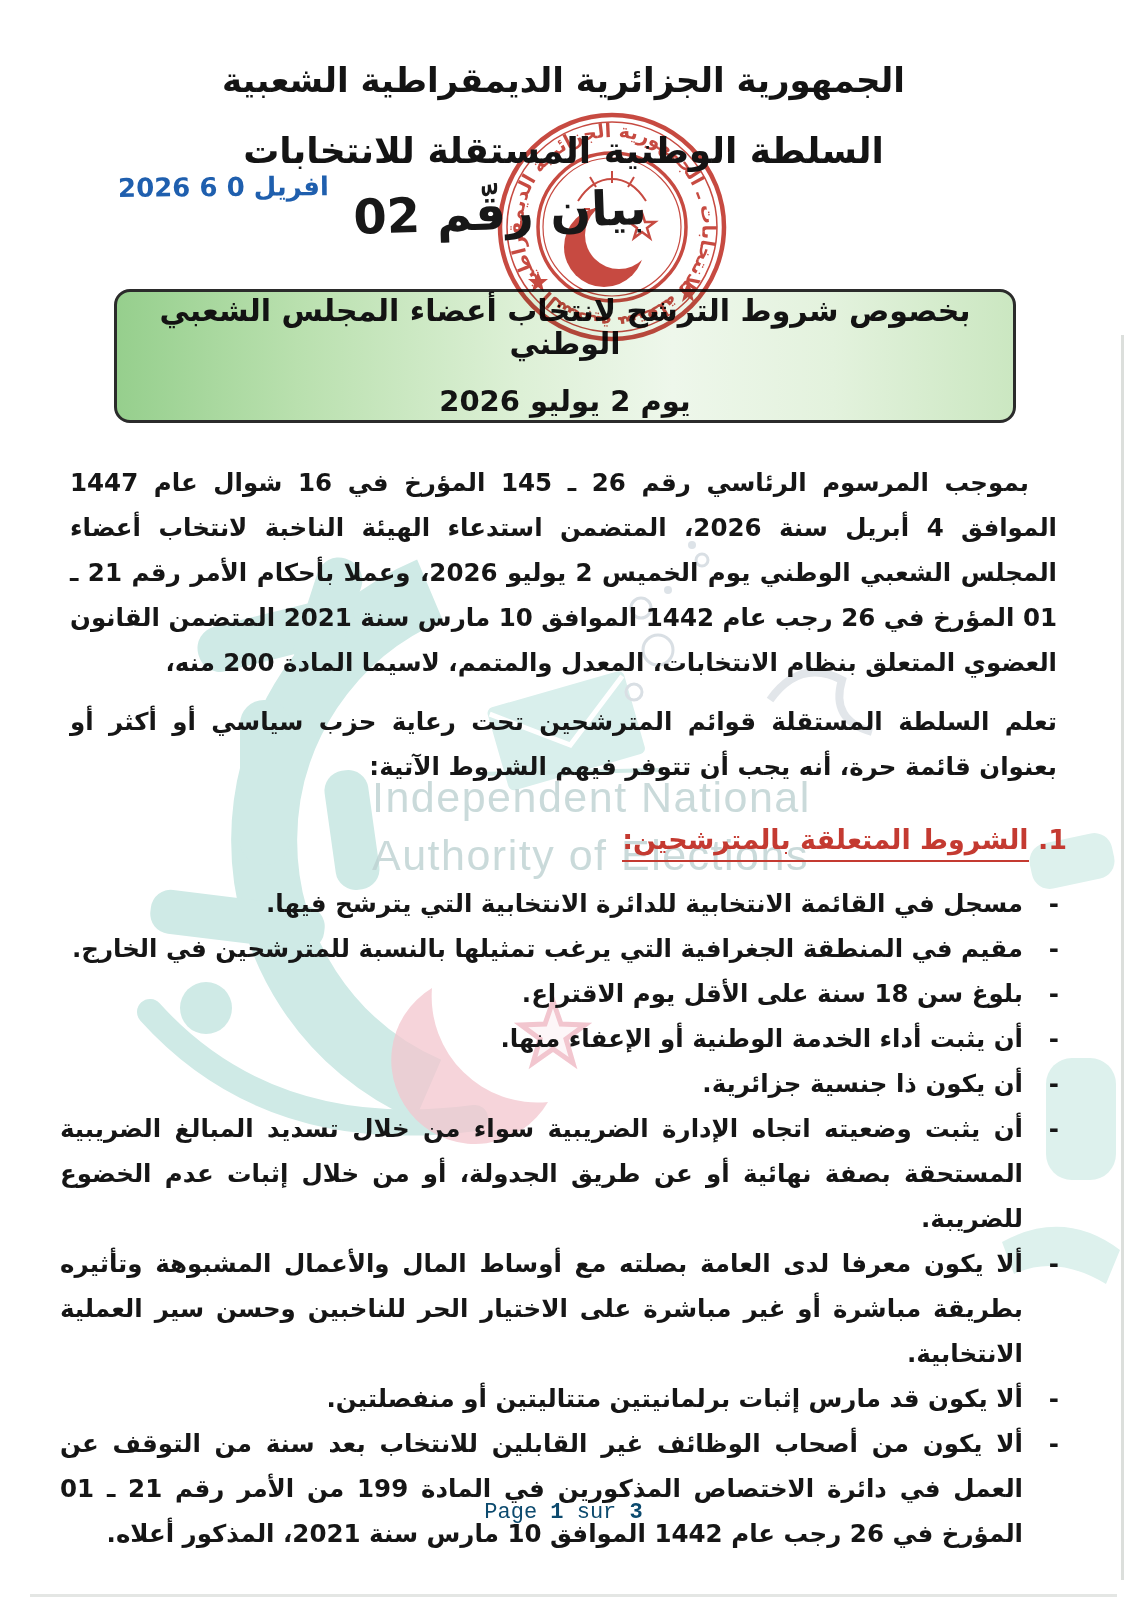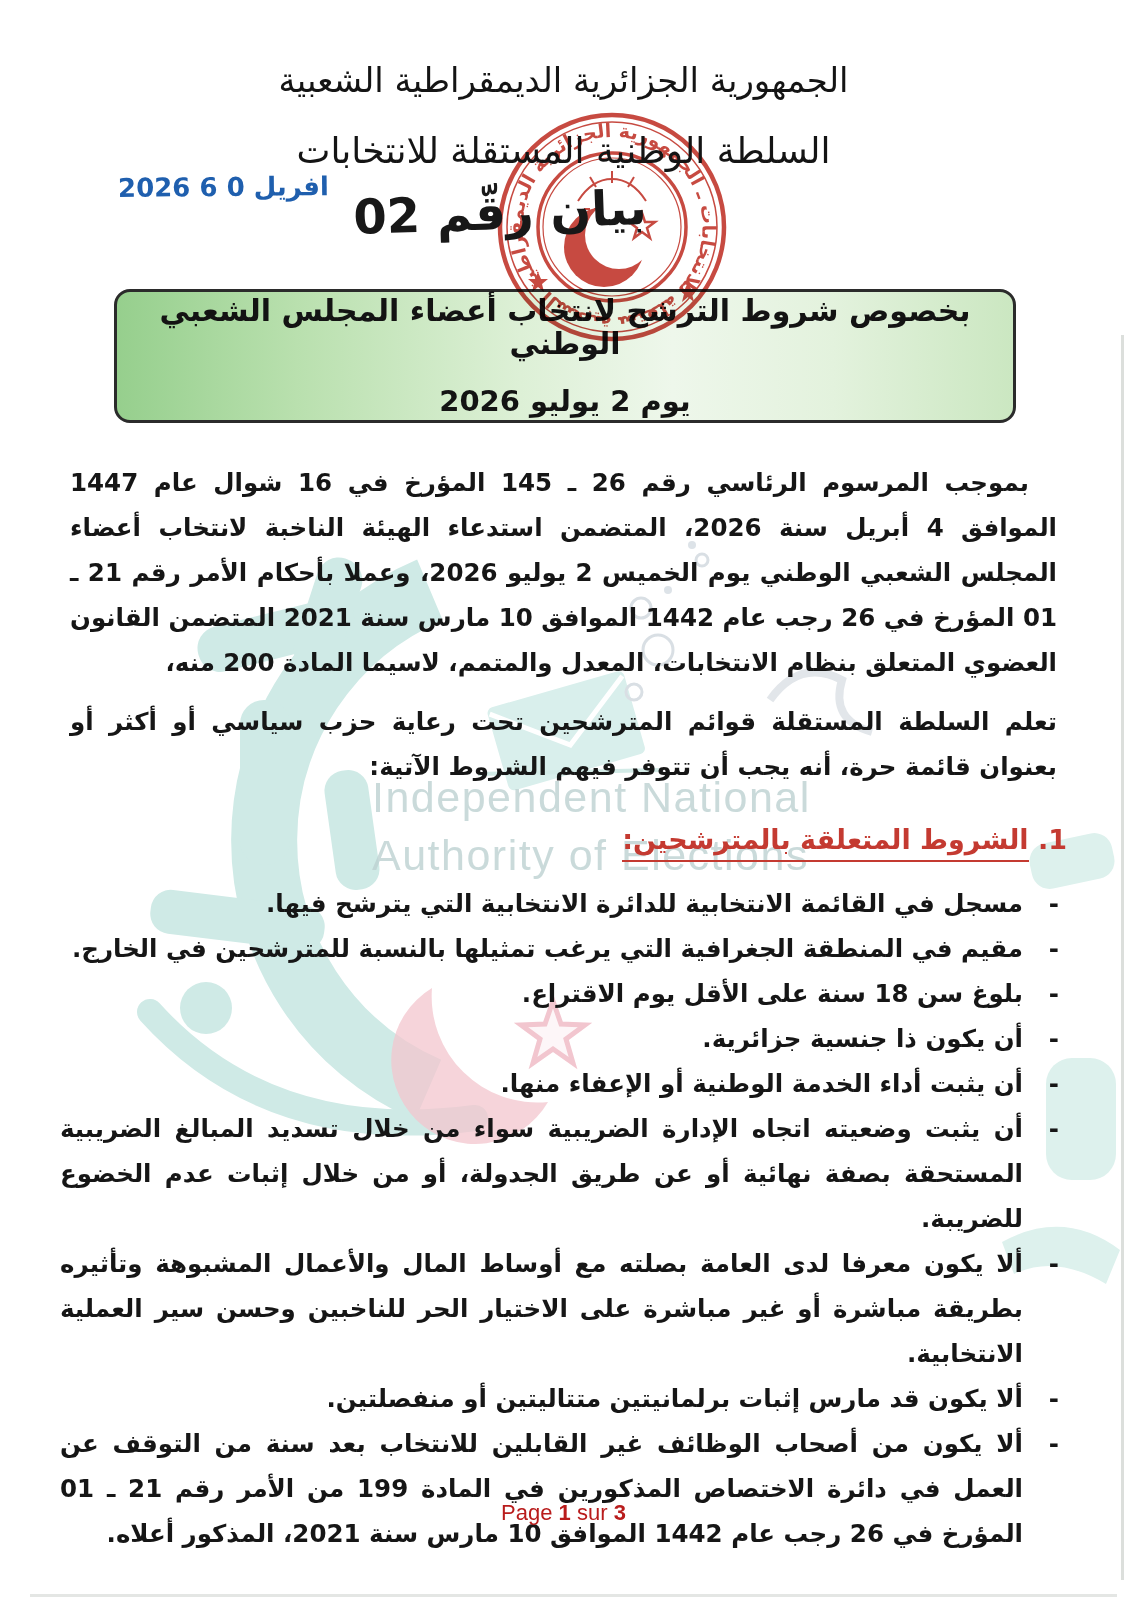--- a/index.html
+++ b/index.html
@@ -5,21 +5,21 @@
   html,body{margin:0;padding:0;}
   body{
     width:1127px;height:1600px;position:relative;background:#ffffff;
     font-family:"DejaVu Sans",sans-serif;overflow:hidden;
   }
   .page{position:absolute;inset:0;}
   
   .watermark{position:absolute;left:0;top:0;width:1127px;height:1600px;z-index:0;}
   
   .hdr-line{position:absolute;left:0;right:0;text-align:center;color:#141414;
-    font-weight:normal;direction:rtl;z-index:4;}
+    font-weight:bold;direction:rtl;z-index:4;}
   .hdr-1{top:60px;font-size:34px;letter-spacing:1px;}
   .hdr-2{top:130px;font-size:36px;letter-spacing:1px;}
   .statement{position:absolute;left:330px;width:340px;top:184px;text-align:center;
     font-size:48px;font-weight:bold;color:#181818;direction:rtl;
     transform:rotate(-2deg);z-index:4;}
   .date-stamp{position:absolute;left:118px;top:172px;font-size:26px;font-weight:bold;
     color:#1f5fae;letter-spacing:1px;z-index:4;direction:ltr;transform:rotate(-0.5deg);}
   
   .stamp{position:absolute;left:492px;top:105px;width:240px;height:245px;z-index:3;
     opacity:0.92;mix-blend-mode:multiply;}
@@ -38,21 +38,21 @@
   .content p{margin:10px;}
   .p1{text-indent:28px;}
   .p2{margin-top:14px !important;}
   .sec-heading{margin-top:30px;font-size:27px;color:#c43a31;line-height:42px;direction:rtl;}
   .sec-heading .h-text{border-bottom:2.5px solid #c43a31;padding-bottom:5px;}
   .cond-list{margin:20px 0 0 0;padding:0;list-style:none;}
   .cond-list li{position:relative;padding-right:44px;margin:0;}
   .cond-list li::before{content:"-";position:absolute;right:8px;top:0;color:#161616;}
   
   .footer{position:absolute;left:0;right:0;top:1500px;text-align:center;z-index:2;
-    font-family:Liberation Sans, sans-serif;font-size:22px;color:#b91c1c;}
+    font-family:Liberation Mono, monospace;font-size:22px;color:#0c4a6e;}
   .footer .b{font-weight:bold;}
   
   .scan-edge-right{position:absolute;right:3px;top:335px;height:1245px;width:3px;
     background:#bfc4bf;opacity:.55;z-index:5;}
   .scan-edge-bottom{position:absolute;left:30px;right:10px;bottom:3px;height:3px;
     background:#c9cdc9;opacity:.5;z-index:5;}
 </style>
 </head>
 <body>
 
@@ -152,22 +152,22 @@
 
     <div class="sec-heading">
       <span class="h-num">1.</span>
       <span class="h-text">الشروط المتعلقة بالمترشحين:</span>
     </div>
 
     <ul class="cond-list">
       <li>مسجل في القائمة الانتخابية للدائرة الانتخابية التي يترشح فيها.</li>
       <li>مقيم في المنطقة الجغرافية التي يرغب تمثيلها بالنسبة للمترشحين في الخارج.</li>
       <li>بلوغ سن 18 سنة على الأقل يوم الاقتراع.</li>
+      <li>أن يثبت أداء الخدمة الوطنية أو الإعفاء منها.</li>
       <li>أن يكون ذا جنسية جزائرية.</li>
-      <li>أن يثبت أداء الخدمة الوطنية أو الإعفاء منها.</li>
       <li>أن يثبت وضعيته اتجاه الإدارة الضريبية سواء من خلال تسديد المبالغ الضريبية المستحقة بصفة نهائية أو عن طريق الجدولة، أو من خلال إثبات عدم الخضوع للضريبة.</li>
       <li>ألا يكون معرفا لدى العامة بصلته مع أوساط المال والأعمال المشبوهة وتأثيره بطريقة مباشرة أو غير مباشرة على الاختيار الحر للناخبين وحسن سير العملية الانتخابية.</li>
       <li>ألا يكون قد مارس إثبات برلمانيتين متتاليتين أو منفصلتين.</li>
       <li>ألا يكون من أصحاب الوظائف غير القابلين للانتخاب بعد سنة من التوقف عن العمل في دائرة الاختصاص المذكورين في المادة 199 من الأمر رقم 21 ـ 01 المؤرخ في 26 رجب عام 1442 الموافق 10 مارس سنة 2021، المذكور أعلاه.</li>
     </ul>
   </div>
 
   <div class="footer">
     <span>Page</span>
     <span class="b">1</span>

